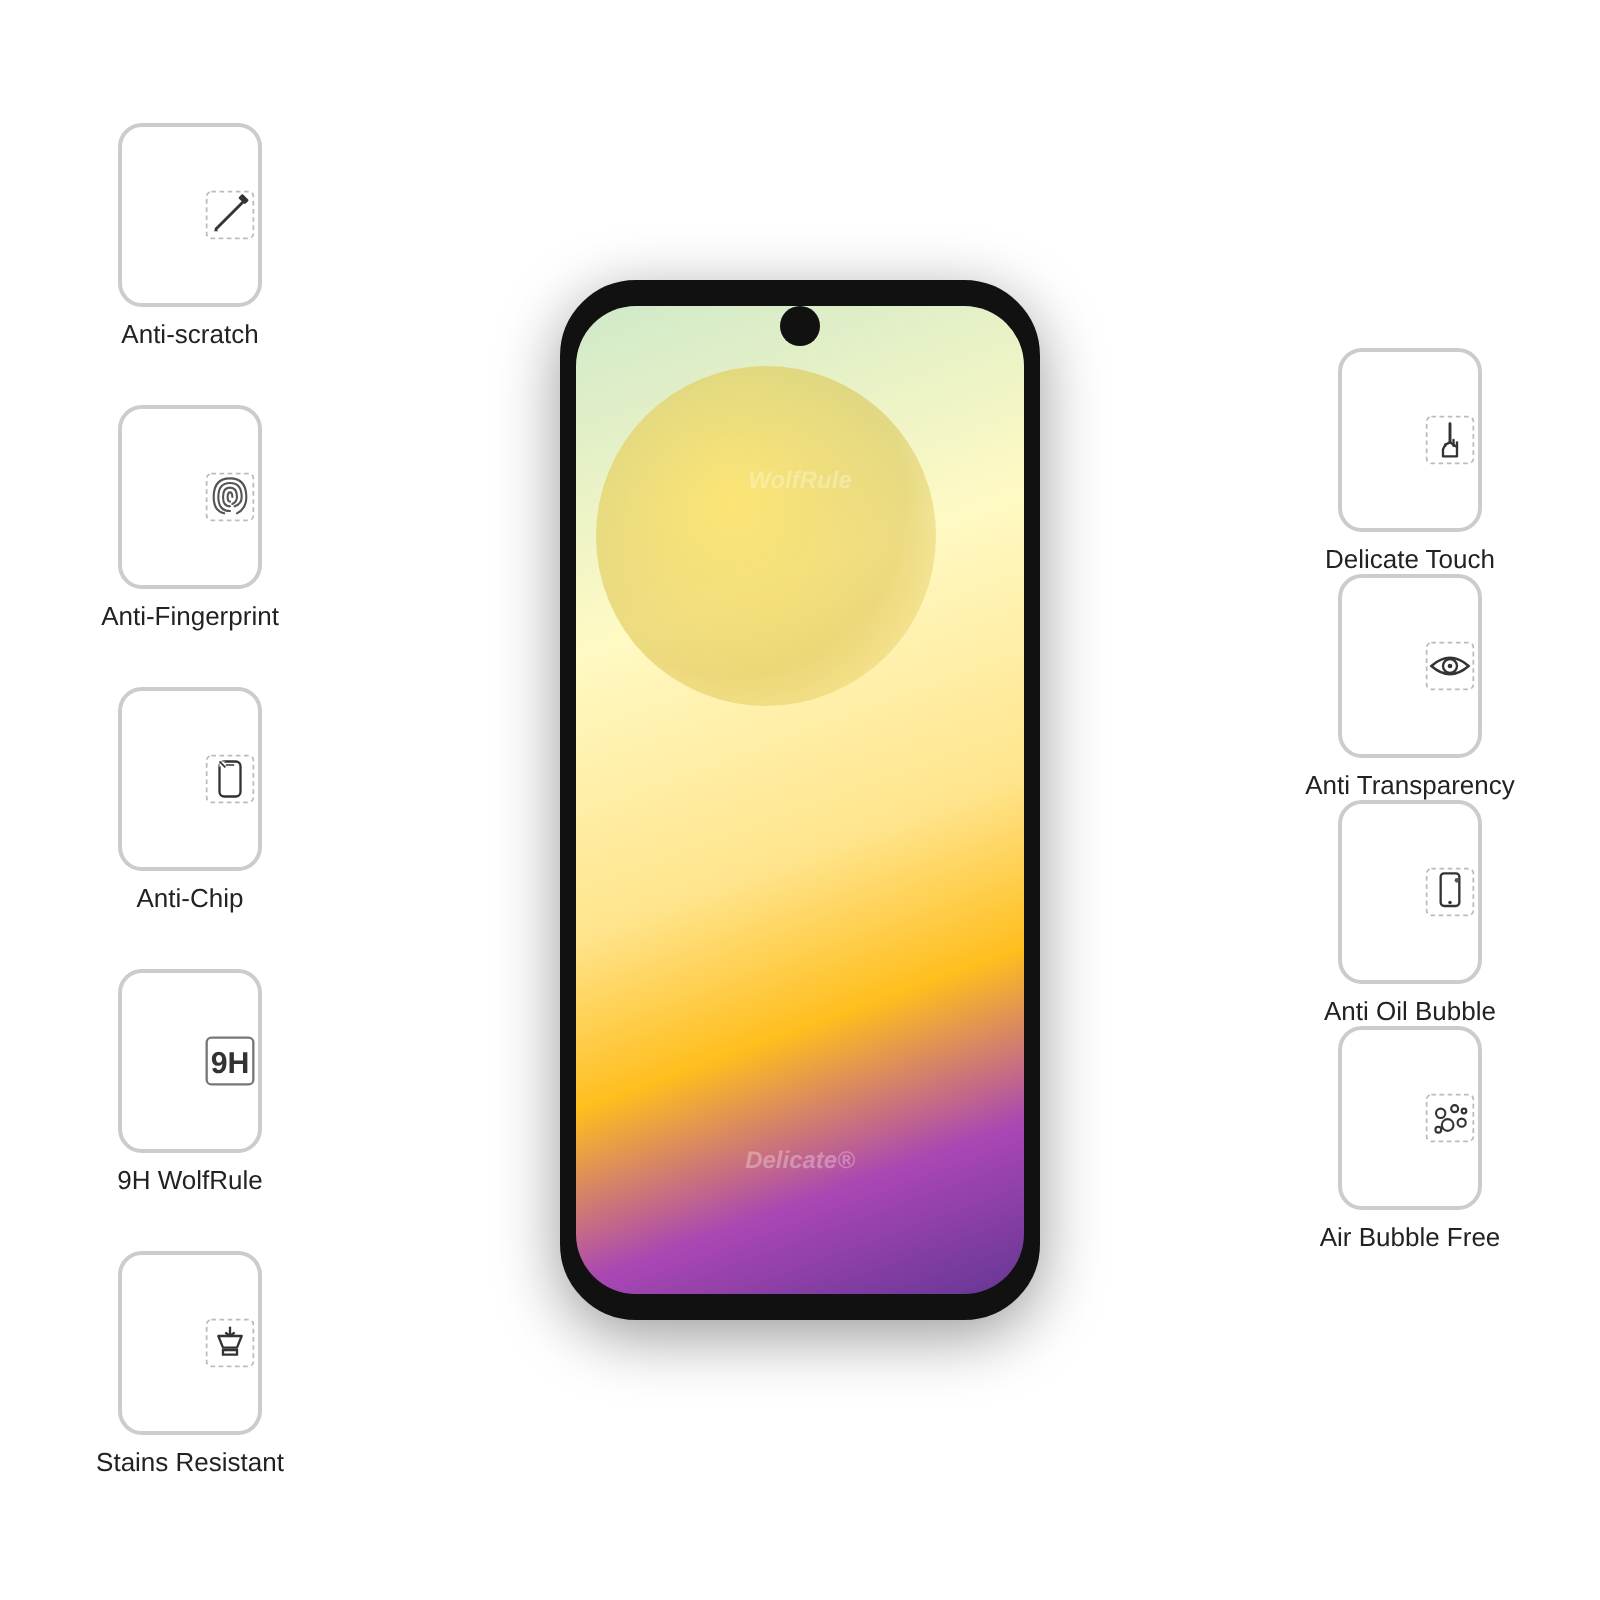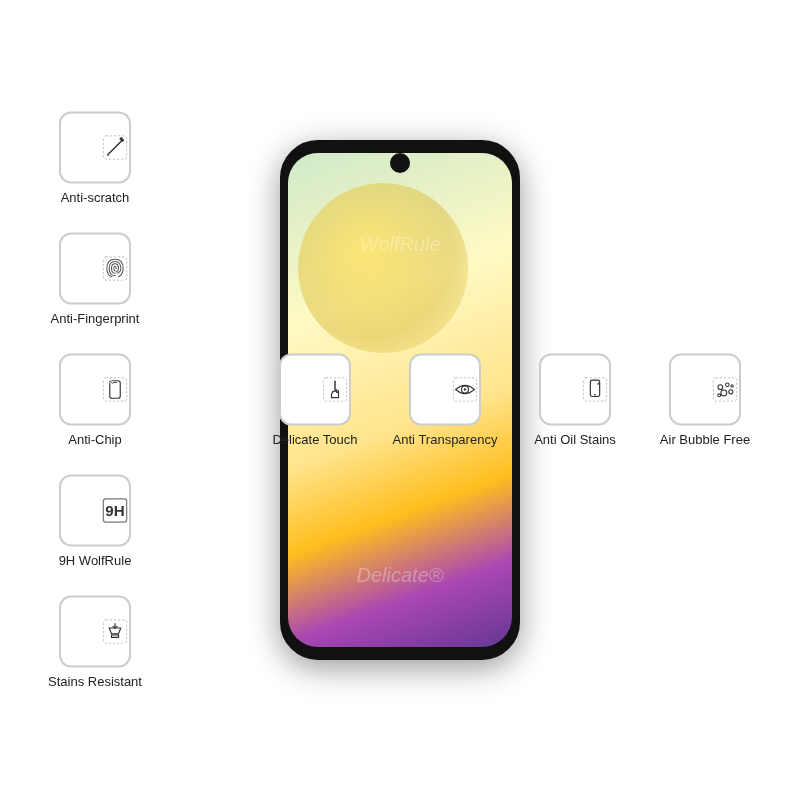--- a/index.html
+++ b/index.html
@@ -61,22 +61,22 @@
       width: 20px;
       height: 20px;
       background: #111;
       border-radius: 50%;
       z-index: 10;
     }
 
     .phone-watermark {
       position: absolute;
       color: rgba(255,255,255,0.3);
-      font-size: 20px;
-      font-weight: normal;
+      font-size: 12px;
+      font-weight: bold;
       font-style: italic;
       z-index: 5;
     }
     .phone-watermark.top {
       top: 80px;
       left: 50%;
       transform: translateX(-50%);
       white-space: nowrap;
     }
     .phone-watermark.bottom {
@@ -118,35 +118,35 @@
       align-items: center;
     }
 
     
     .features-right {
       position: absolute;
       right: 30px;
       top: 50%;
       transform: translateY(-50%);
       display: flex;
-      flex-direction: row;
+      flex-direction: column;
       align-items: center;
     }
 
     .feature-item {
       display: flex;
       flex-direction: column;
       align-items: center;
       gap: 6px;
       width: 130px;
     }
 
     .feature-icon-box {
       width: 72px;
-      height: 72px;
+      height: 92px;
       border: 2px solid #ccc;
       border-radius: 12px;
       display: flex;
       align-items: center;
       justify-content: center;
       background: #fff;
       padding-left: 40px;
     }
 
     .feature-label {
@@ -287,21 +287,21 @@
     <div class="feature-item">
       <div class="feature-icon-box">
         <svg width="48" height="48" viewBox="0 0 48 48">
           <rect x="4" y="4" width="40" height="40" rx="4" fill="none" stroke="#bbb" stroke-width="1.5" stroke-dasharray="4,3"></rect>
 
           <rect x="16" y="8" width="16" height="28" rx="3" fill="none" stroke="#333" stroke-width="2"></rect>
           <circle cx="24" cy="33" r="1.5" fill="#333"></circle>
           <circle cx="30" cy="14" r="2" fill="#555"></circle>
         </svg>
       </div>
-      <span class="feature-label">Anti Oil Stains</span>
+      <span class="feature-label">Anti Oil Bubble</span>
     </div>
 
     <div class="feature-item">
       <div class="feature-icon-box">
         <svg width="48" height="48" viewBox="0 0 48 48">
           <rect x="4" y="4" width="40" height="40" rx="4" fill="none" stroke="#bbb" stroke-width="1.5" stroke-dasharray="4,3"></rect>
 
           <circle cx="16" cy="20" r="4" fill="none" stroke="#333" stroke-width="1.8"></circle>
           <circle cx="28" cy="16" r="3" fill="none" stroke="#333" stroke-width="1.8"></circle>
           <circle cx="22" cy="30" r="5" fill="none" stroke="#333" stroke-width="1.8"></circle>

